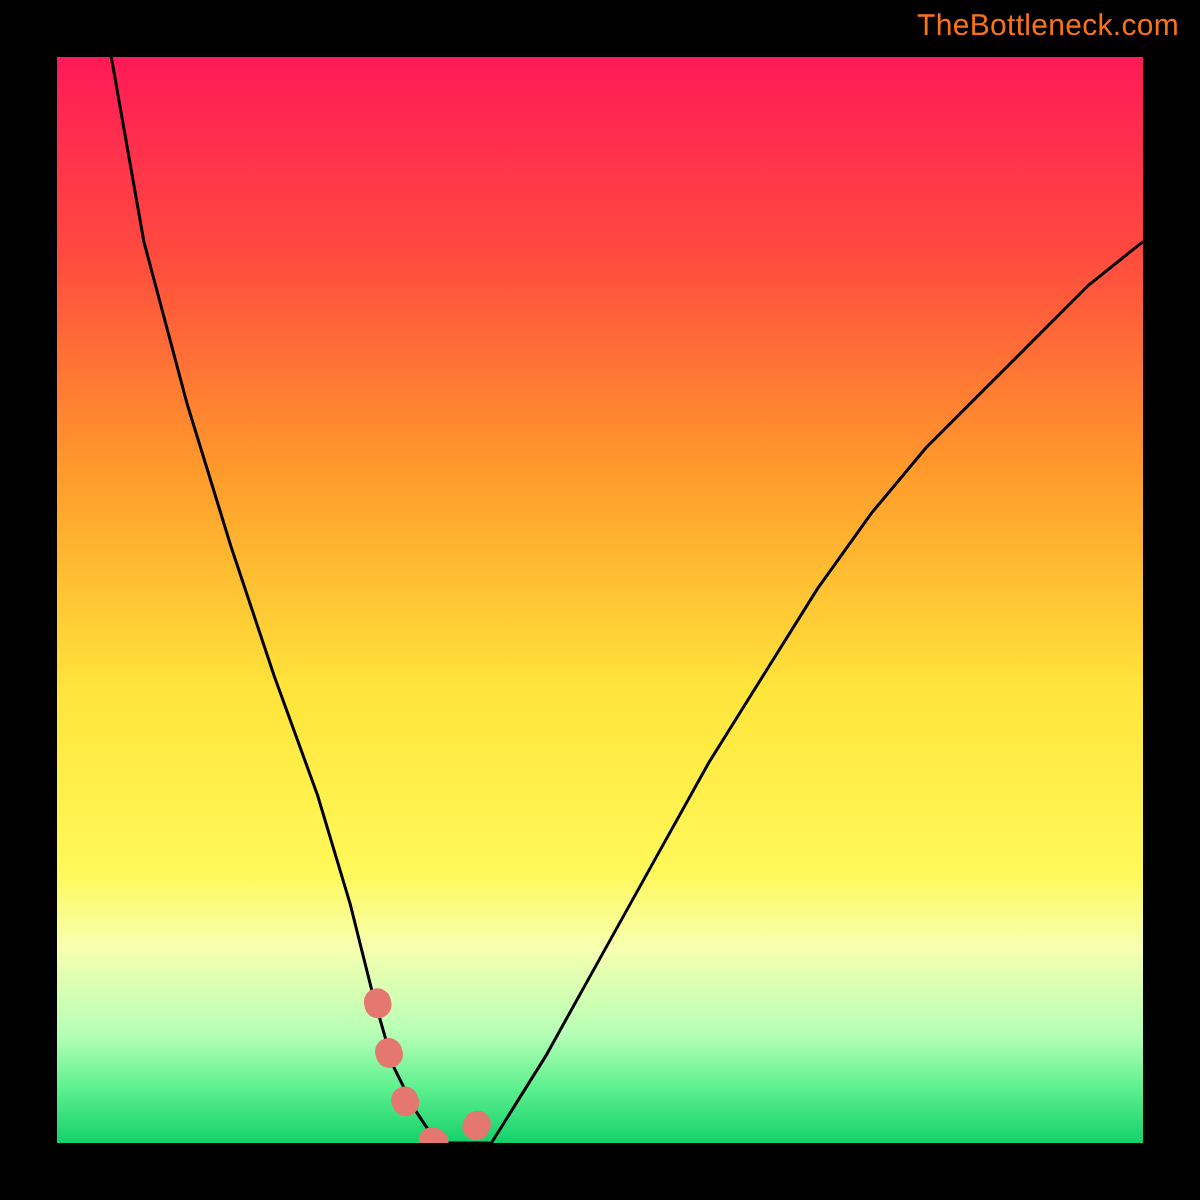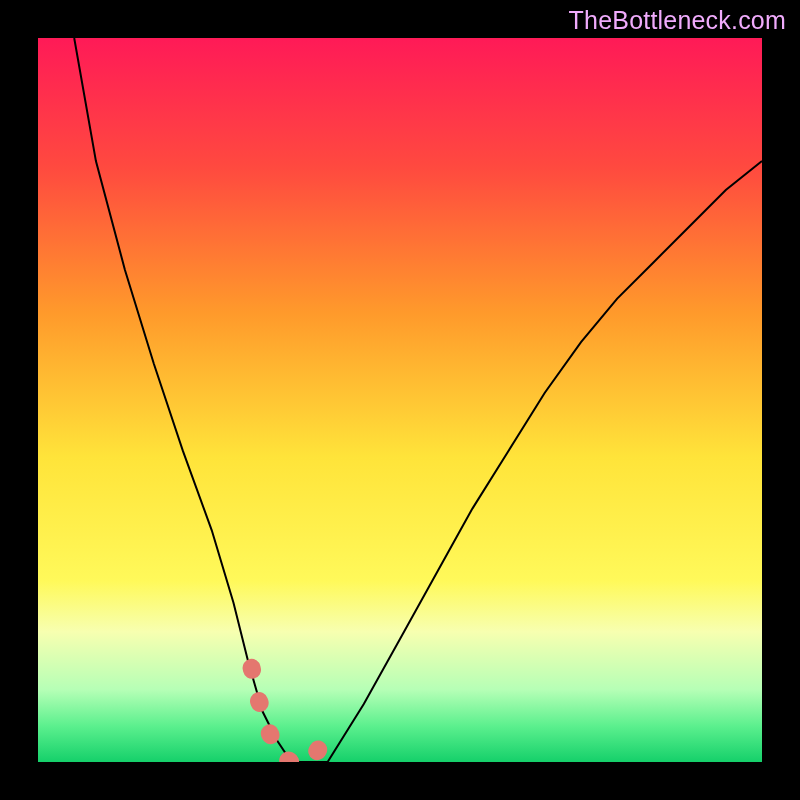--- a/index.html
+++ b/index.html
@@ -22,22 +22,22 @@
     left: 38px;
     top: 38px;
     width: 724px;
     height: 724px;
     
   }
   .watermark {
     position: absolute;
     top: 6px;
     right: 14px;
-    color: #f0abfc;
-    font-size: 25px;
+    color: #f97316;
+    font-size: 20px;
     font-weight: 500;
     letter-spacing: 0.2px;
     user-select: none;
   }
   svg {
     position: absolute;
     left: 0;
     top: 0;
   }
 </style>

